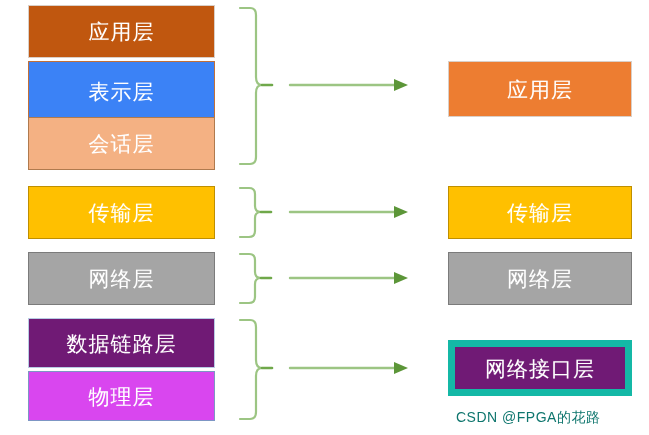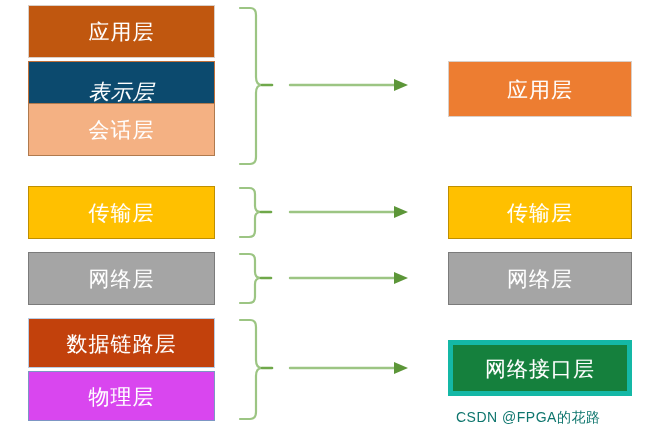--- a/index.html
+++ b/index.html
@@ -26,33 +26,33 @@
     font-size: 21px;
     letter-spacing: 1px;
     line-height: 1;
     white-space: nowrap;
     text-shadow: 0 0 1px rgba(255,255,255,0.25);
   }
 
   
   .osi { left: 28px; width: 187px; }
   .osi-app      { top: 5px;   height: 53px;  background: #C0570F; border: 1px solid #d9cfc7; }
-  .osi-pres     { top: 61px;  height: 60px;  background: #0c4a6e; border: 1px solid #c0703a; font-style: italic; }
-  .osi-sess     { top: 103px; height: 53px;  background: #F4B183; border: 1px solid #b07a4e; }
+  .osi-pres     { top: 61px;  height: 60px;  background: #3b82f6; border: 1px solid #c0703a; }
+  .osi-sess     { top: 117px; height: 53px;  background: #F4B183; border: 1px solid #b07a4e; }
   .osi-trans    { top: 186px; height: 53px;  background: #FFC000; border: 1px solid #bf8f00; }
   .osi-net      { top: 252px; height: 53px;  background: #A5A5A5; border: 1px solid #7b7b7b; }
-  .osi-link     { top: 318px; height: 50px;  background: #c2410c; border: 1px solid #b8cce4; }
+  .osi-link     { top: 318px; height: 50px;  background: #701a75; border: 1px solid #b8cce4; }
   .osi-phys     { top: 371px; height: 50px;  background: #d946ef; border: 1px solid #7d96c4; }
 
   
   .tcp { left: 448px; width: 184px; }
   .tcp-app   { top: 61px;  height: 56px; background: #ED7D31; border: 1px solid #d9cfc7; }
   .tcp-trans { top: 186px; height: 53px; background: #FFC000; border: 1px solid #bf8f00; }
   .tcp-net   { top: 252px; height: 53px; background: #A5A5A5; border: 1px solid #7b7b7b; }
-  .tcp-iface { top: 340px; height: 56px; background: #15803d; border: 5px solid #14b8a6; }
+  .tcp-iface { top: 340px; height: 56px; background: #701a75; border: 7px solid #14b8a6; }
 
   
   .connector {
     position: absolute;
     left: 238px;
     width: 205px;
   }
   .connector svg { display: block; overflow: visible; }
 
   .watermark {

